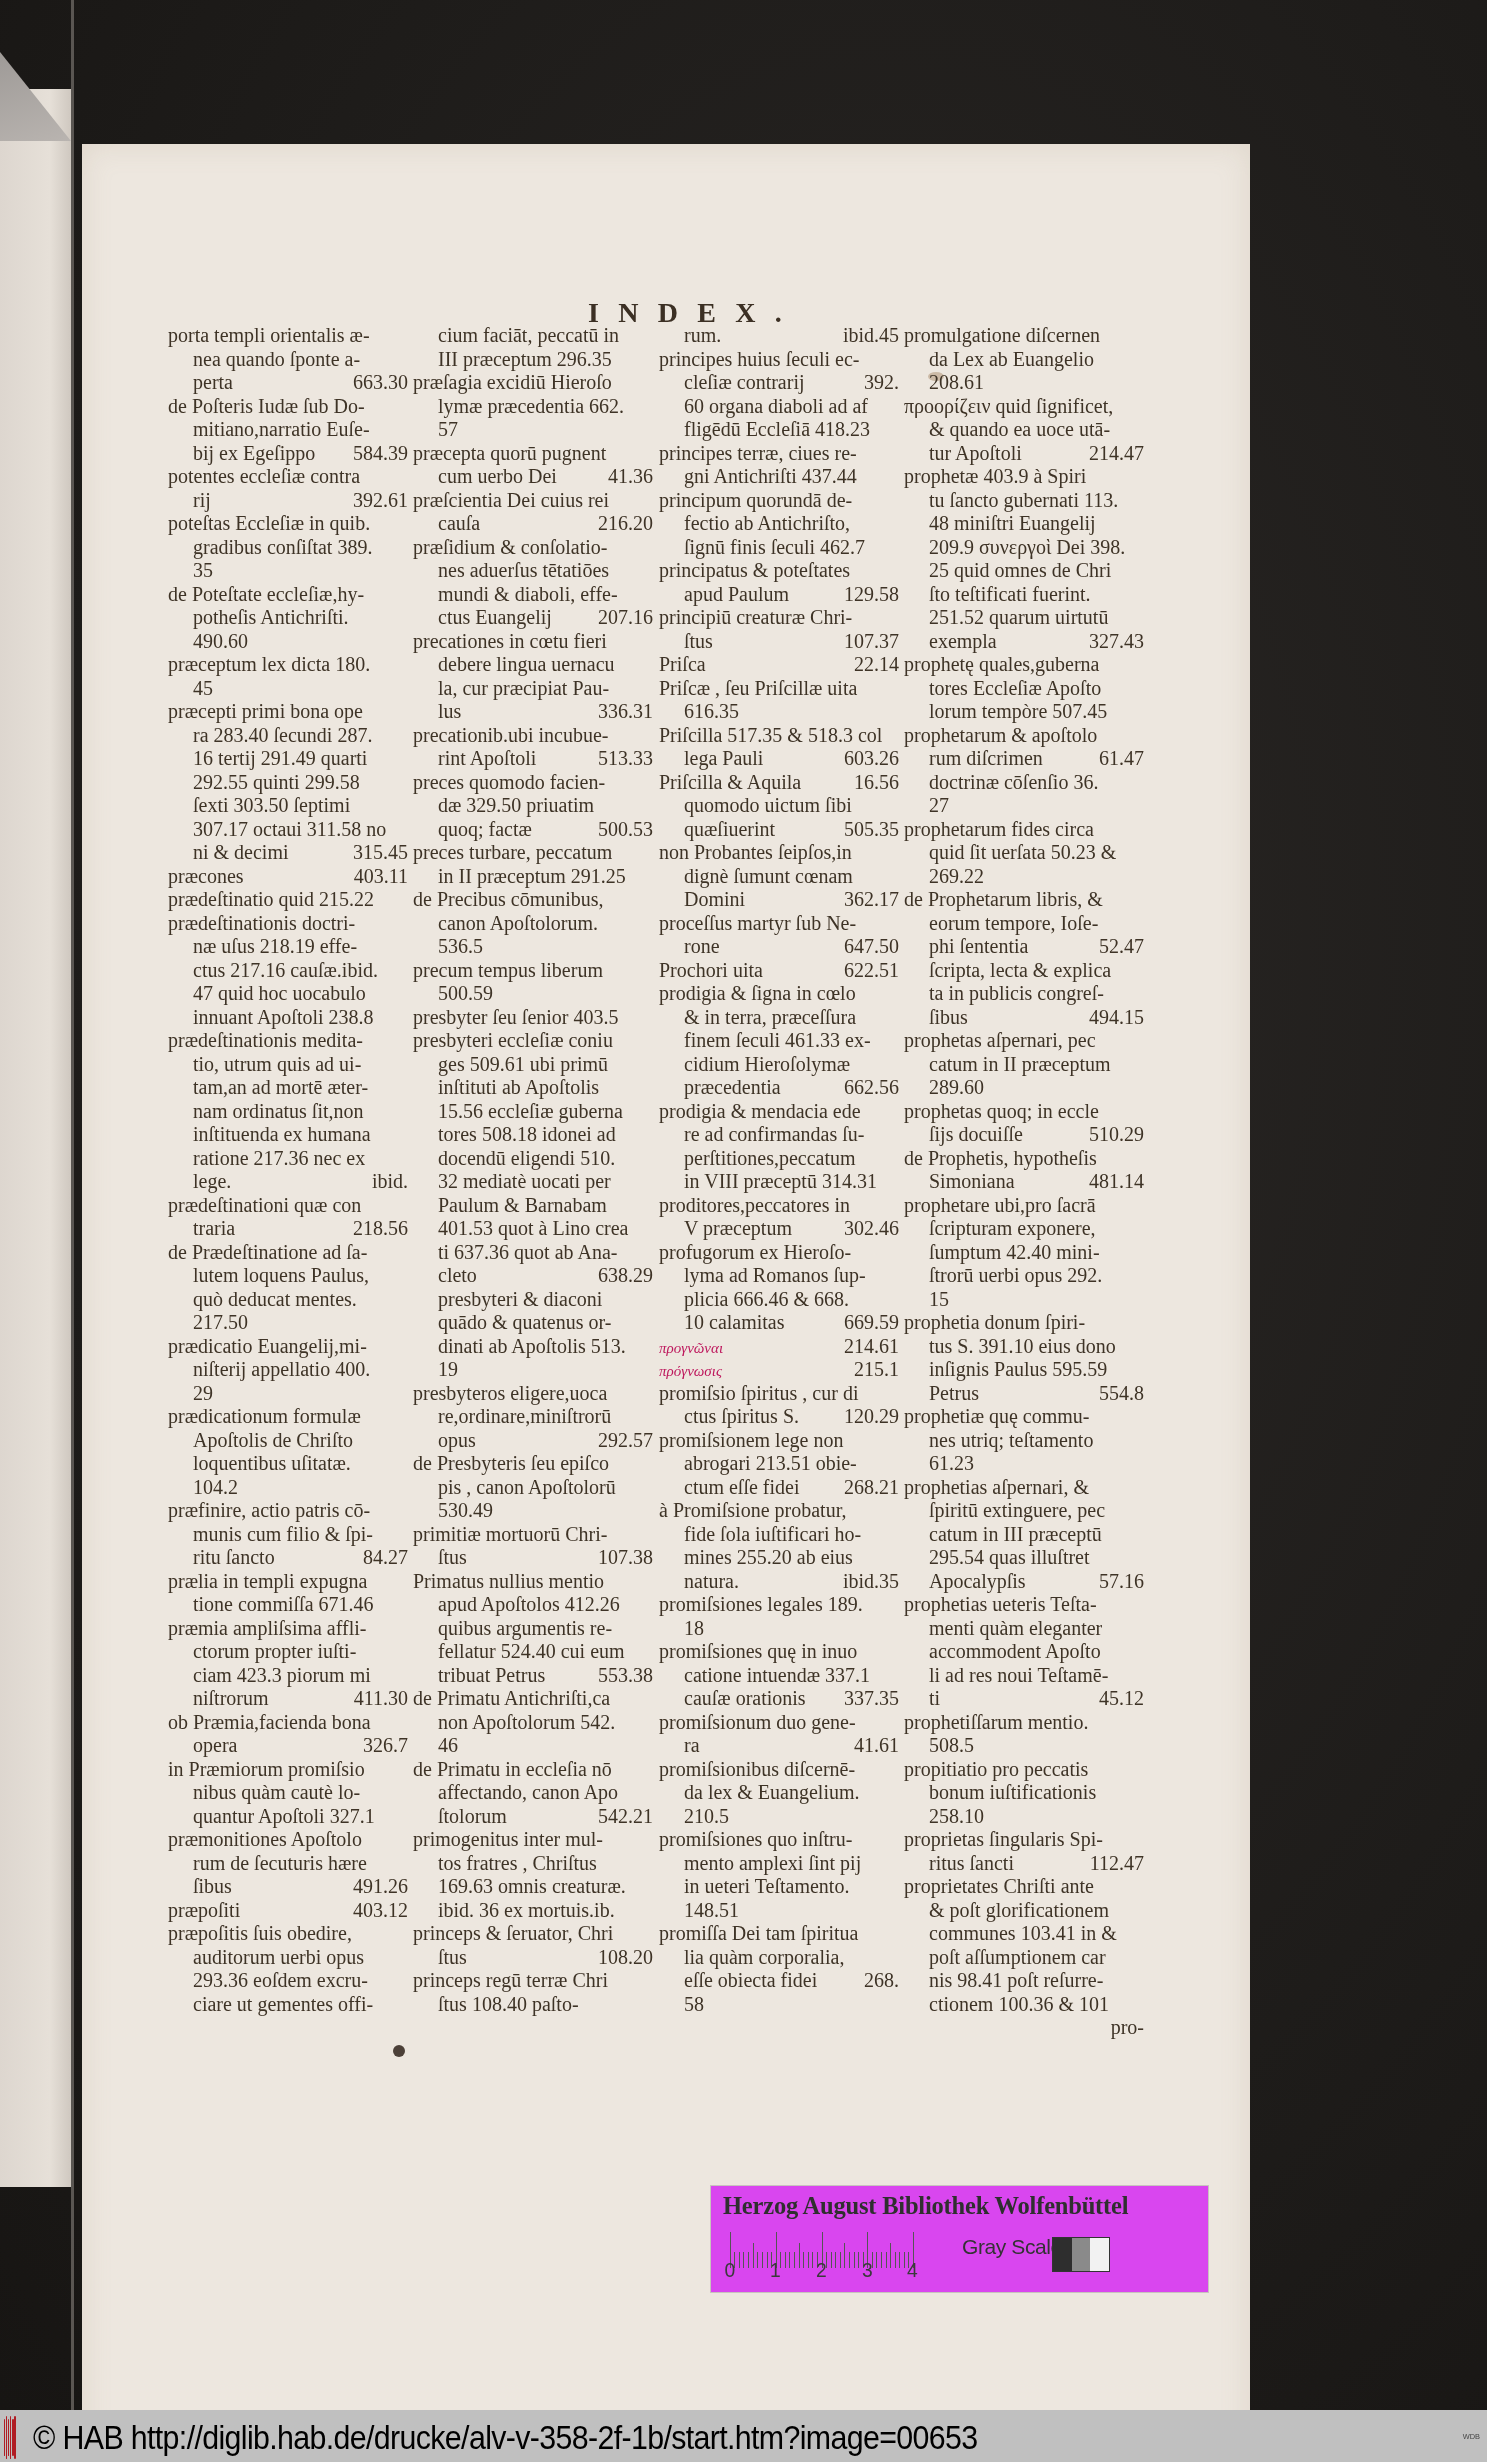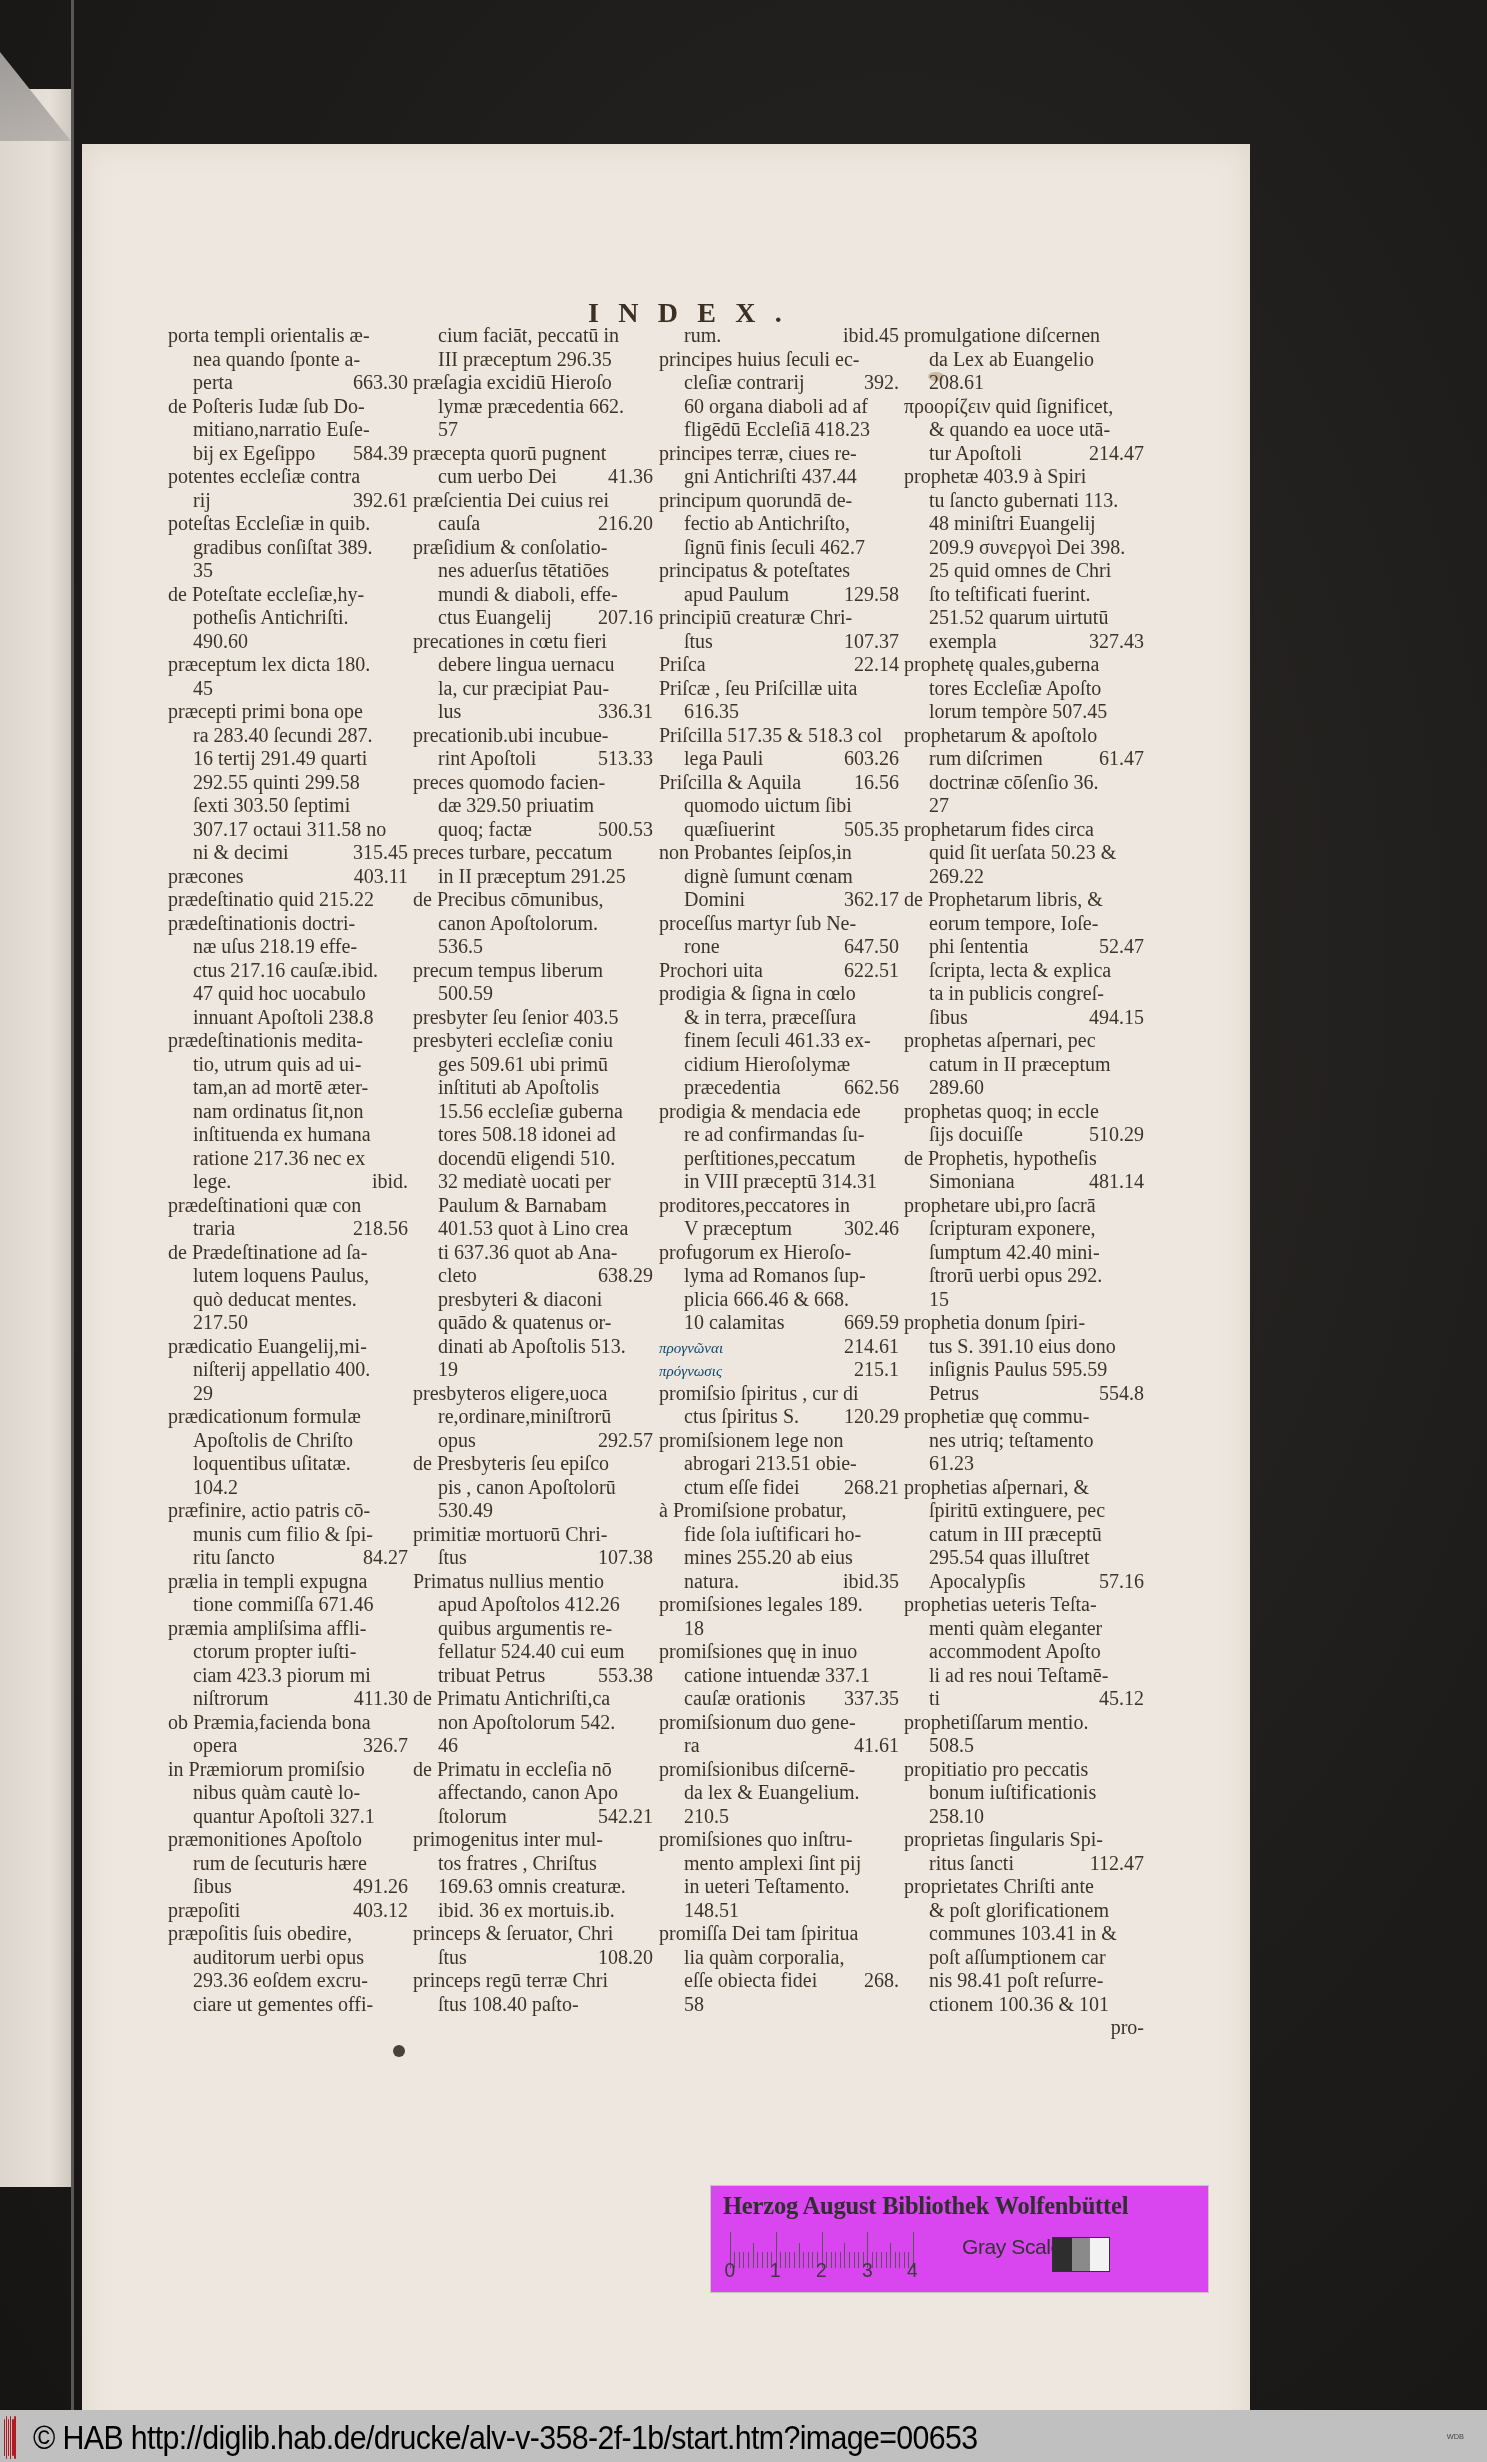--- a/index.html
+++ b/index.html
@@ -44,21 +44,21 @@
     font-size:20px; line-height:23.5px;
   }
   .col-1 { left:0; }
   .col-2 { left:245px; }
   .col-3 { left:491px; }
   .col-4 { left:736px; }
   .line { white-space:nowrap; overflow:hidden; height:23.5px; }
   .line.ind { padding-left:25px; }
   .line .t { }
   .line .n { float:right; }
-  .greek { font-style:italic; font-size:15px; color:#0c4a6e; }
+  .greek { font-style:italic; font-size:15px; color:#be185d; }
   .catchword { text-align:right; }
 
   .stain { position:absolute; left:846px; top:228px; width:16.4px; height:9px;
     background:#b59d80; border-radius:50%; opacity:0.6; }
   .dot { position:absolute; left:311px; top:1901px; width:12px; height:12px;
     border-radius:50%; background:#4c4038; }
 
   .hab-card {
     position:absolute; left:710px; top:2185px; width:497px; height:106px;
     background:#d946ef; border:0.7px solid #c8c4be;
@@ -89,21 +89,21 @@
     background:#c0c0c0;
   }
   .hab-logo { position:absolute; left:3.7px; top:6px; width:12px; height:43px; display:flex; gap:0.7px; }
   .hab-logo span { flex:1; background:#b01c23; border-radius:1.5px; }
   .footer-text {
     position:absolute; left:33px; top:9px;
     font-family:"Liberation Sans", sans-serif; font-size:33px; color:#000;
     white-space:nowrap; letter-spacing:-0.7px; transform:scaleX(0.92); transform-origin:left center;
   }
   .footer-small {
-    position:absolute; right:24px; top:22px; font-family:"Liberation Sans", sans-serif;
+    position:absolute; right:8px; top:22px; font-family:"Liberation Sans", sans-serif;
     font-size:7.4px; color:#444;
   }
 </style>
 </head>
 <body>
 
 <div class="backdrop"></div>
 <div class="left-leaf"></div>
 <div class="left-leaf-fold"></div>
 <div class="gutter-line"></div>

